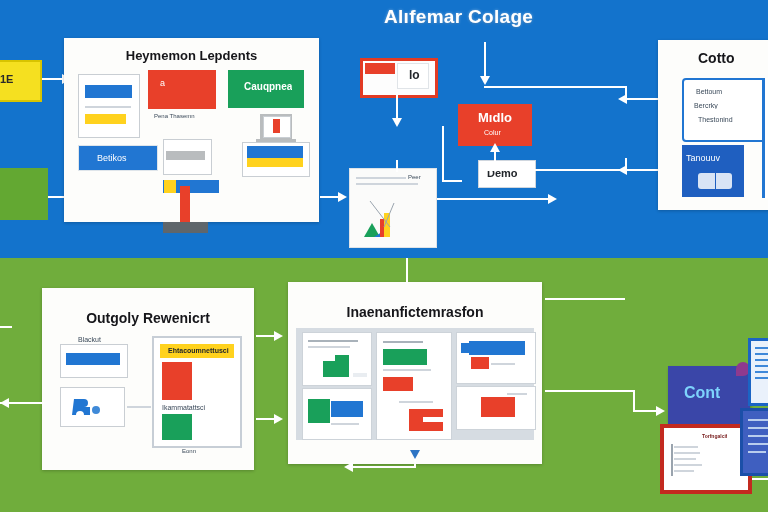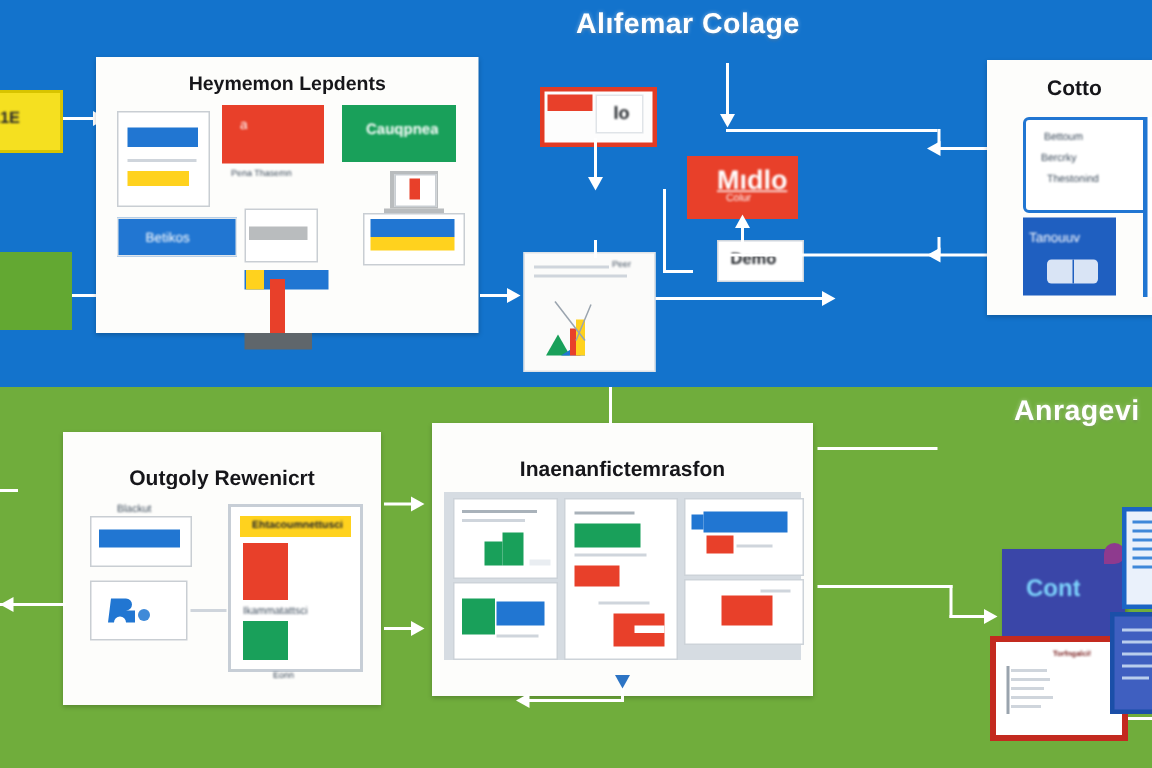--- a/index.html
+++ b/index.html
@@ -104,21 +104,20 @@
 </style>
 </head>
 <body>
 
 <div id="stage">
 
   <div class="band" id="band-top"></div>
   <div class="band" id="band-bottom"></div>
 
   <div class="band-title" id="title-top">Alıfemar Colage</div>
-  <div class="band-title" id="title-bottom">Anragevi</div>
 
   <div class="box" id="chip-yellow">
     <span class="lbl">A1E</span>
   </div>
   <div class="conn h" style="left:42px;top:78px;width:22px;"></div>
   <div class="arrow right" style="left:62px;top:74px;"></div>
 
   <div class="box" id="chip-green"></div>
   <div class="conn h" style="left:48px;top:196px;width:20px;"></div>
   <div class="arrow right" style="left:64px;top:192px;"></div>
@@ -167,21 +166,21 @@
   <div class="arrow right" style="left:338px;top:192px;"></div>
 
   <div class="box" id="chip-redtop">
     <div class="box bx-red" style="left:2px;top:2px;width:30px;height:11px;"></div>
     <div class="box bx-white" style="left:34px;top:2px;width:30px;height:24px;border:1px solid #e0e4e8;"></div>
     <span class="lbl lbl-dark" style="left:46px;top:7px;font-size:12px;font-weight:bold;">lo</span>
   </div>
 
 
   <div class="box" id="chip-red-mid">
-    <span class="lbl lbl-w" style="left:20px;top:6px;font-size:18px;font-weight:bold;text-decoration:underline;">Mıdlo</span>
+    <span class="lbl lbl-w" style="left:20px;top:6px;font-size:13px;font-weight:bold;">Mıdlo</span>
     <span class="lbl lbl-w" style="left:26px;top:25px;font-size:7px;">Colur</span>
   </div>
 
   <div class="box" id="chip-demo">
     <span class="lbl lbl-dark" style="left:8px;top:6px;font-size:11px;font-weight:bold;">Demo</span>
   </div>
 
   <div class="box" id="card-chart">
     <div class="txtbar" style="left:6px;top:8px;width:50px;"></div>
     <div class="txtbar" style="left:6px;top:14px;width:62px;"></div>

